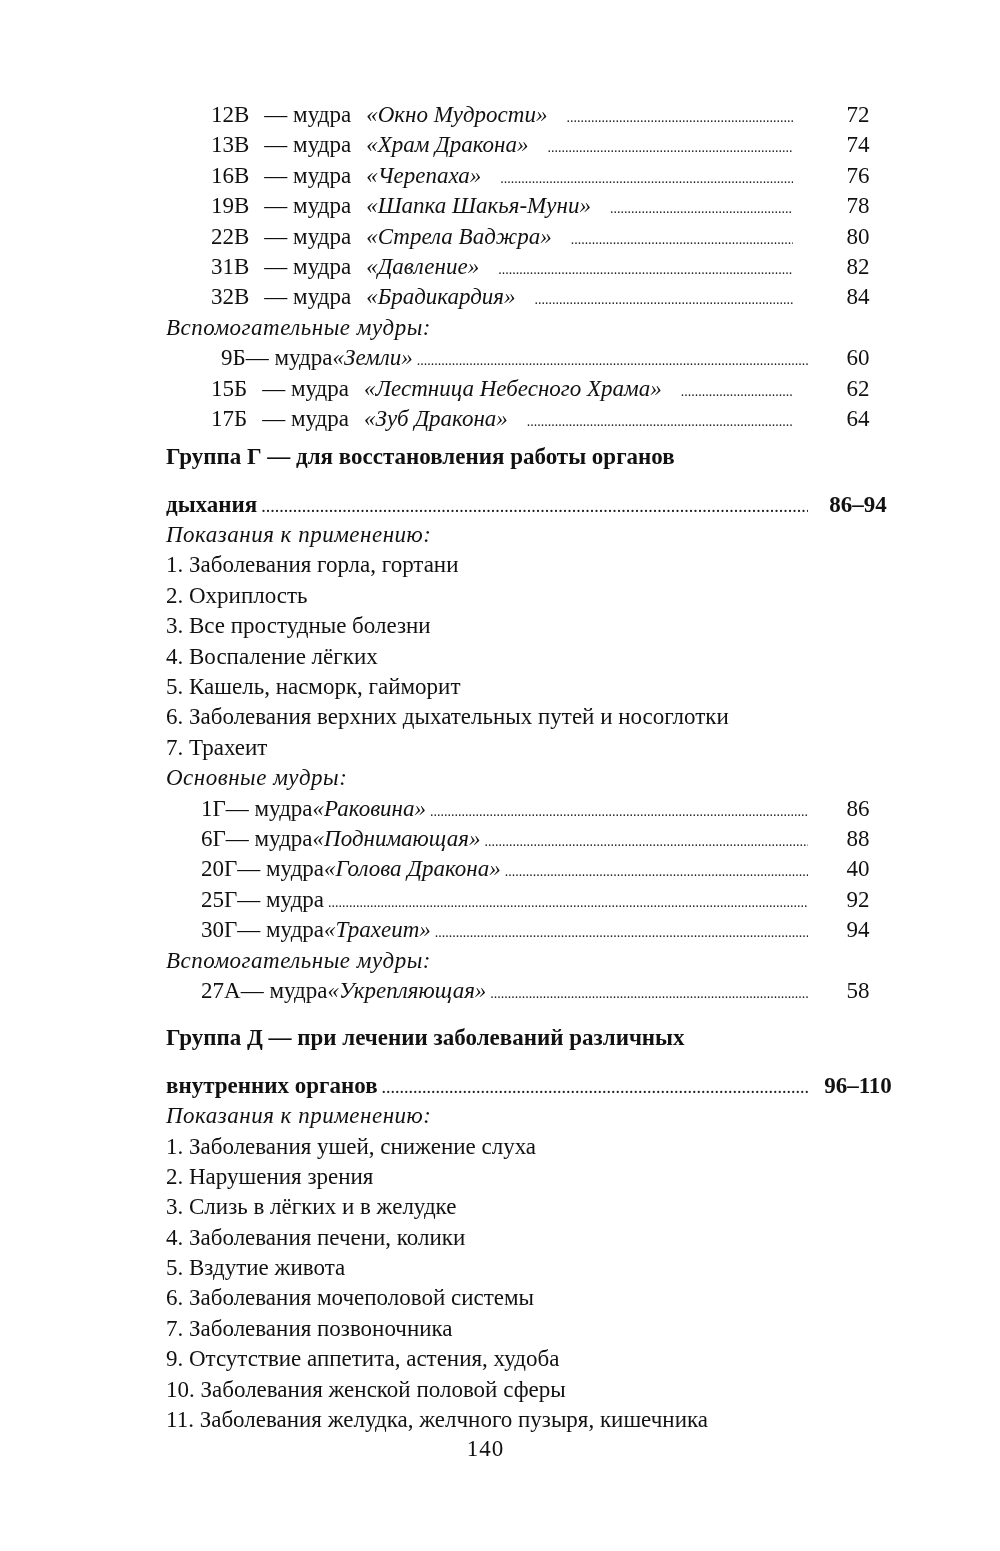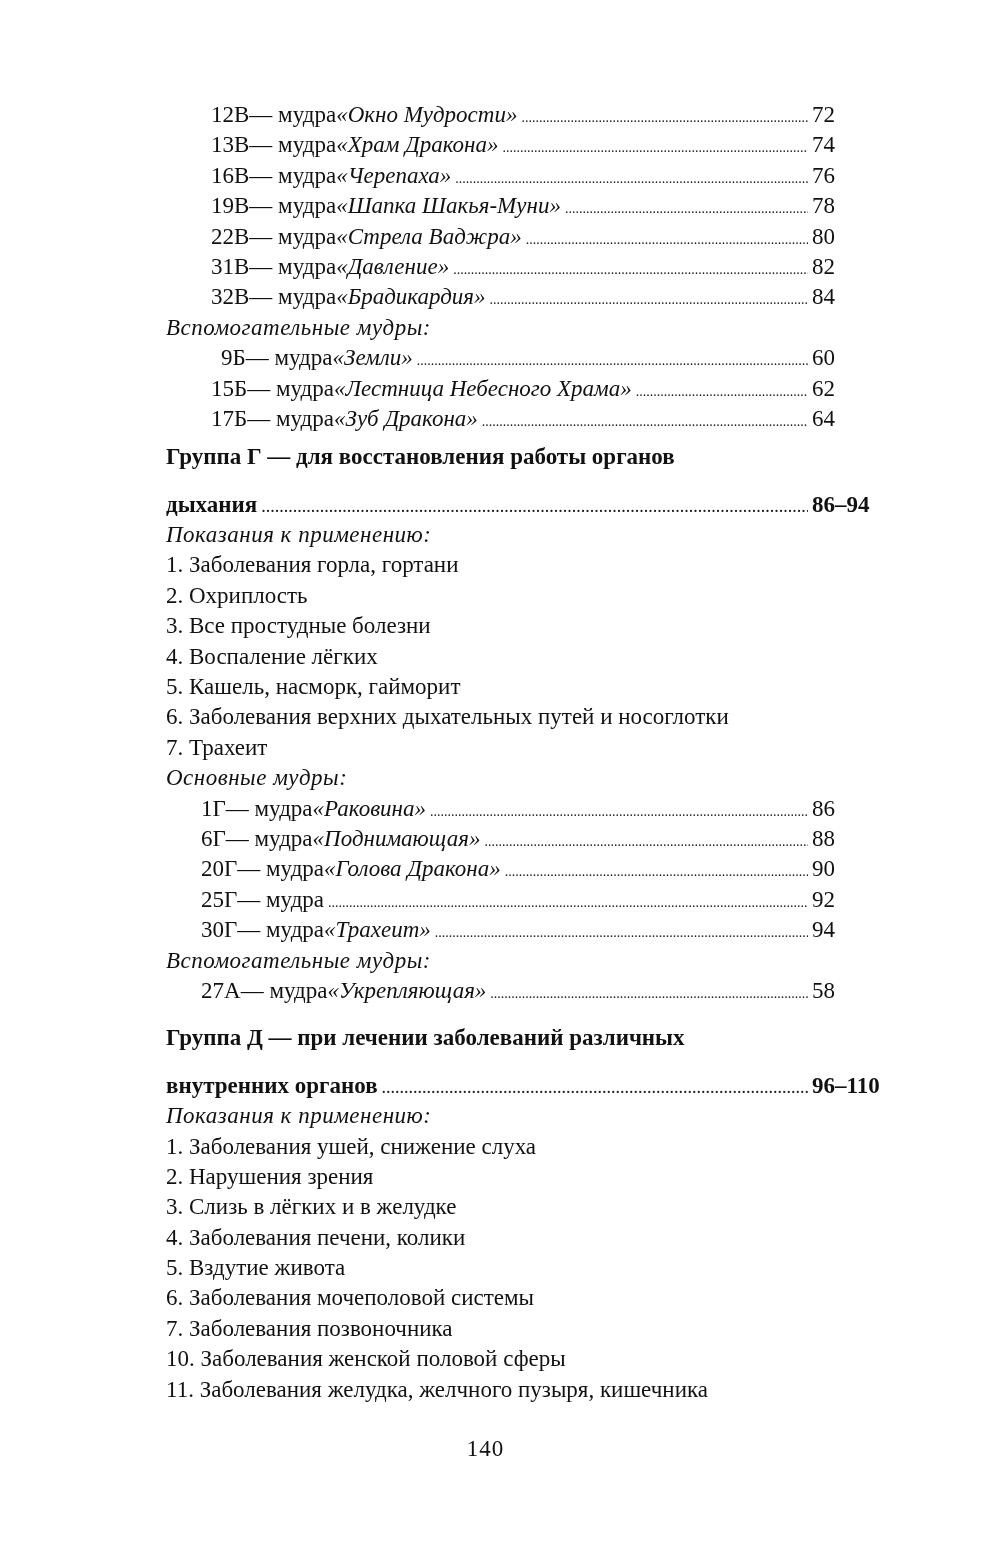--- a/index.html
+++ b/index.html
@@ -4,22 +4,22 @@
 <style>
   html, body { margin: 0; padding: 0; background: #ffffff; }
   body { width: 1000px; height: 1551px; position: relative; overflow: hidden;
          font-family: "Liberation Serif", "DejaVu Serif", serif; color: #111; }
   .page { position: absolute; left: 166px; top: 100px; width: 738px; }
   .line { height: 30.4px; line-height: 30.4px; font-size: 23px; white-space: nowrap; position: relative; }
   .toc { display: flex; align-items: baseline; }
   .toc .name { font-style: italic; }
   .toc .dots { flex: 1; overflow: hidden; margin: 0 4px; letter-spacing: 0px; font-size: 14px; color: #222; }
   .toc .dots::before { content: "........................................................................................................................................................................................................................................................"; }
-  .toc .pg { width: 92px; text-align: left; }
-  .ind1 { padding-left: 45px; }
+  .toc .pg { width: 92px; text-align: center; }
+  .ind1 { padding-left: 45px; gap: 15px; }
   .ind2 { padding-left: 55px; }
   .ind3 { padding-left: 35px; }
   .italic-h { font-style: italic; letter-spacing: 0.5px; }
   .bold { font-weight: bold; margin-top: 17px; }
   .group-title { margin-top: 8px; }
   .bold .dots { font-size: 18px; font-weight: normal; }
   .footer { position: absolute; left: 0; width: 971px; top: 1436px; text-align: center; font-size: 23px; letter-spacing: 1px; }
 </style>
 </head>
 <body>
@@ -133,21 +133,21 @@
         <span> — мудра </span>
         <span class="name">«Поднимающая»</span>
         <span class="dots"></span>
         <span class="pg">88</span>
     </div>
     <div class="line toc ind3">
       <span>20Г</span>
         <span> — мудра </span>
         <span class="name">«Голова Дракона»</span>
         <span class="dots"></span>
-        <span class="pg">90</span>
+        <span class="pg">40</span>
     </div>
     <div class="line toc ind3">
       <span>25Г</span>
         <span> — мудра </span>
         <span class="dots"></span>
         <span class="pg">92</span>
     </div>
     <div class="line toc ind3">
       <span>30Г</span>
         <span> — мудра </span>
@@ -175,18 +175,19 @@
   </div>
   <div class="line italic-h">Показания к применению:</div>
   <div>
     <div class="line">1. Заболевания ушей, снижение слуха</div>
     <div class="line">2. Нарушения зрения</div>
     <div class="line">3. Слизь в лёгких и в желудке</div>
     <div class="line">4. Заболевания печени, колики</div>
     <div class="line">5. Вздутие живота</div>
     <div class="line">6. Заболевания мочеполовой системы</div>
     <div class="line">7. Заболевания позвоночника</div>
+    <div class="line">9. Отсутствие аппетита, астения, худоба</div>
     <div class="line">10. Заболевания женской половой сферы</div>
     <div class="line">11. Заболевания желудка, желчного пузыря, кишечника</div>
   </div>
 </div>
 
 <div class="footer">140</div>
 
 </body></html>

